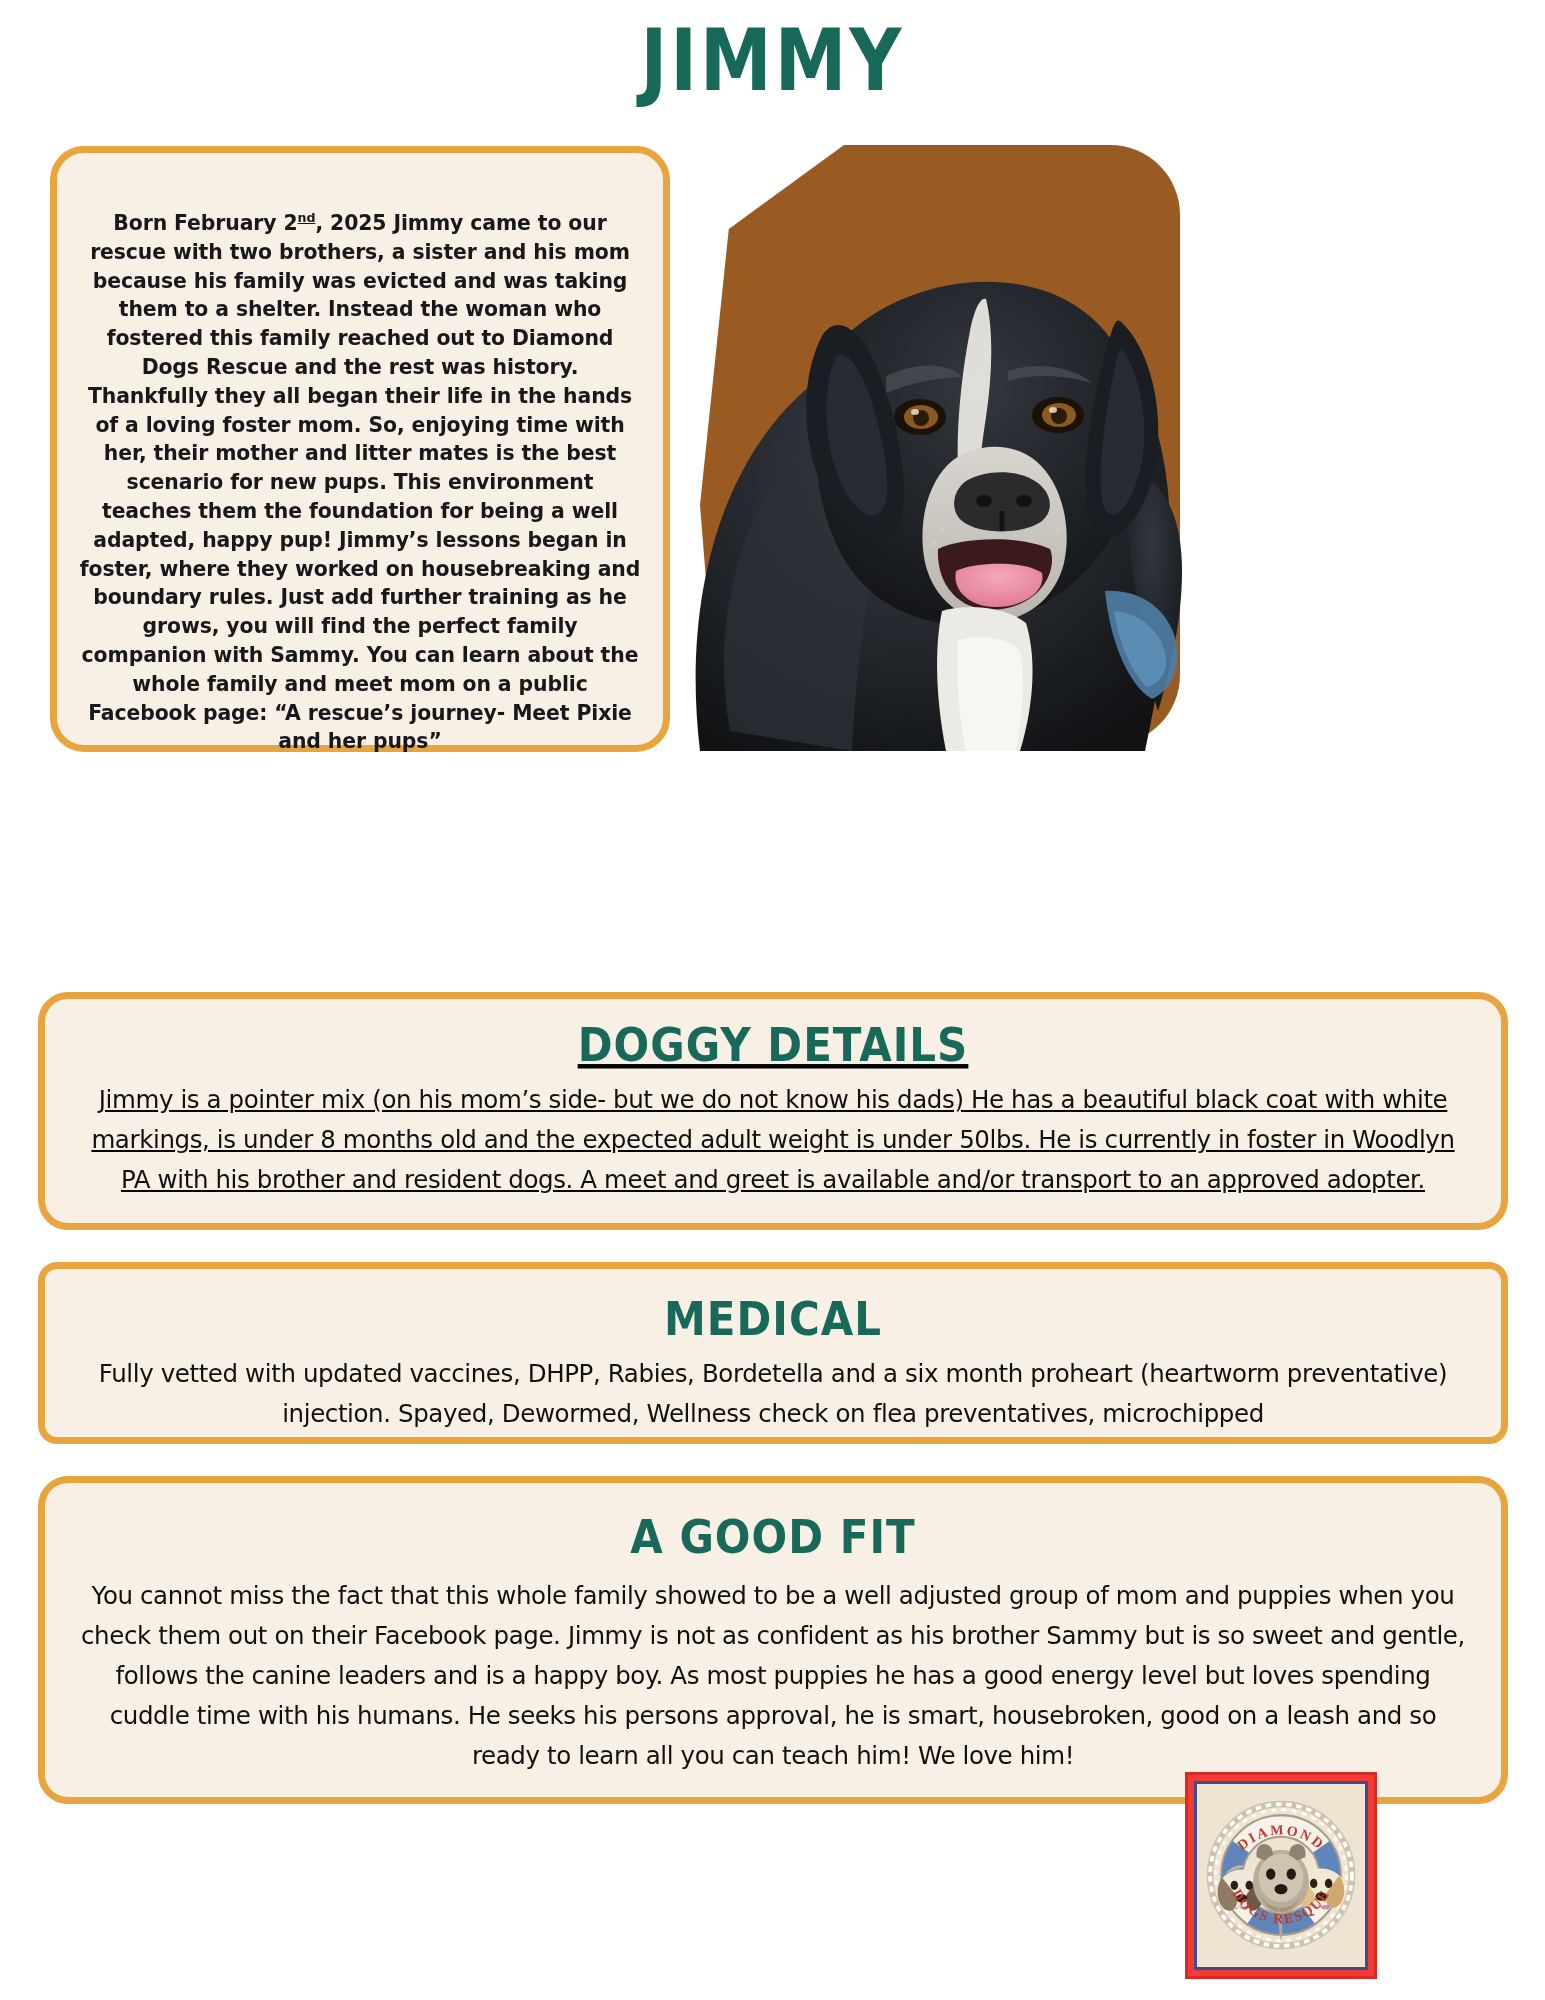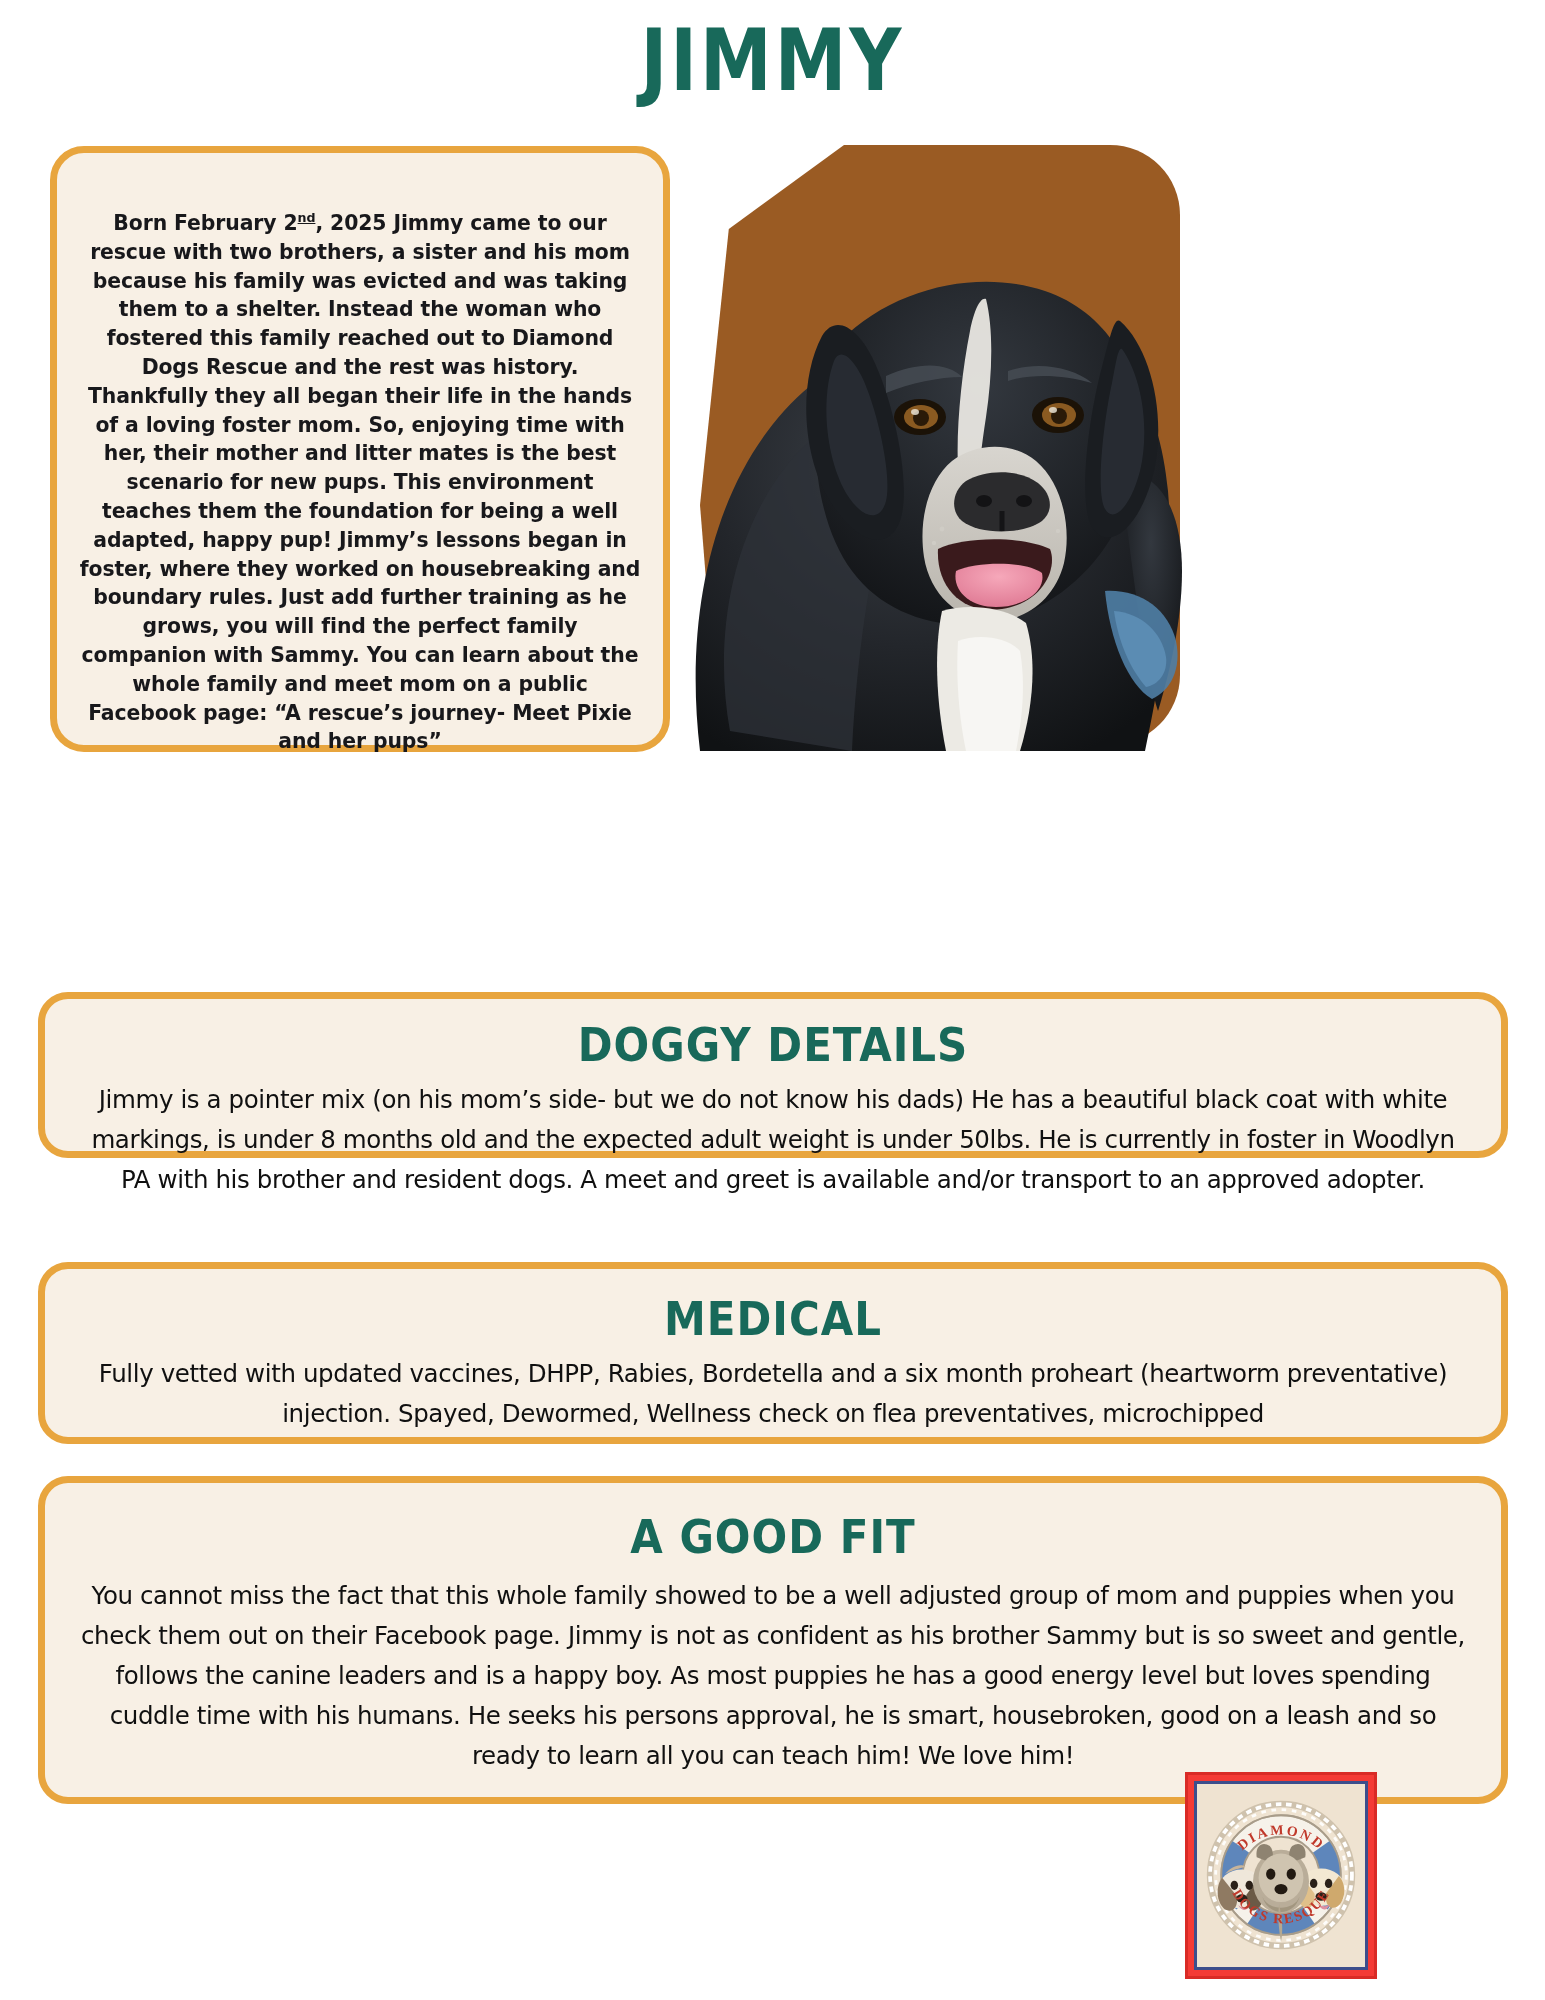--- a/index.html
+++ b/index.html
@@ -96,22 +96,22 @@
   
   .section-card {
     position: absolute;
     left: 38px;
     width: 1470px;
     box-sizing: border-box;
     background: #F8F0E5;
     border: 7px solid #E8A53E;
     border-radius: 30px;
   }
-  .sec-doggy   { top: 992px;  height: 166px; }
-  .sec-medical { top: 1262px; height: 182px; }
+  .sec-doggy   { top: 992px;  height: 238px; text-decoration: underline; }
+  .sec-medical { top: 1262px; height: 182px; border-radius: 19px; }
   .sec-fit     { top: 1476px; height: 328px; }
 
   .section-title {
     text-align: center;
     font-family: "DejaVu Sans", sans-serif;
     font-weight: 700;
     font-size: 42px;
     color: #18695A;
     letter-spacing: 1px;
     transform: scaleY(1.12);

